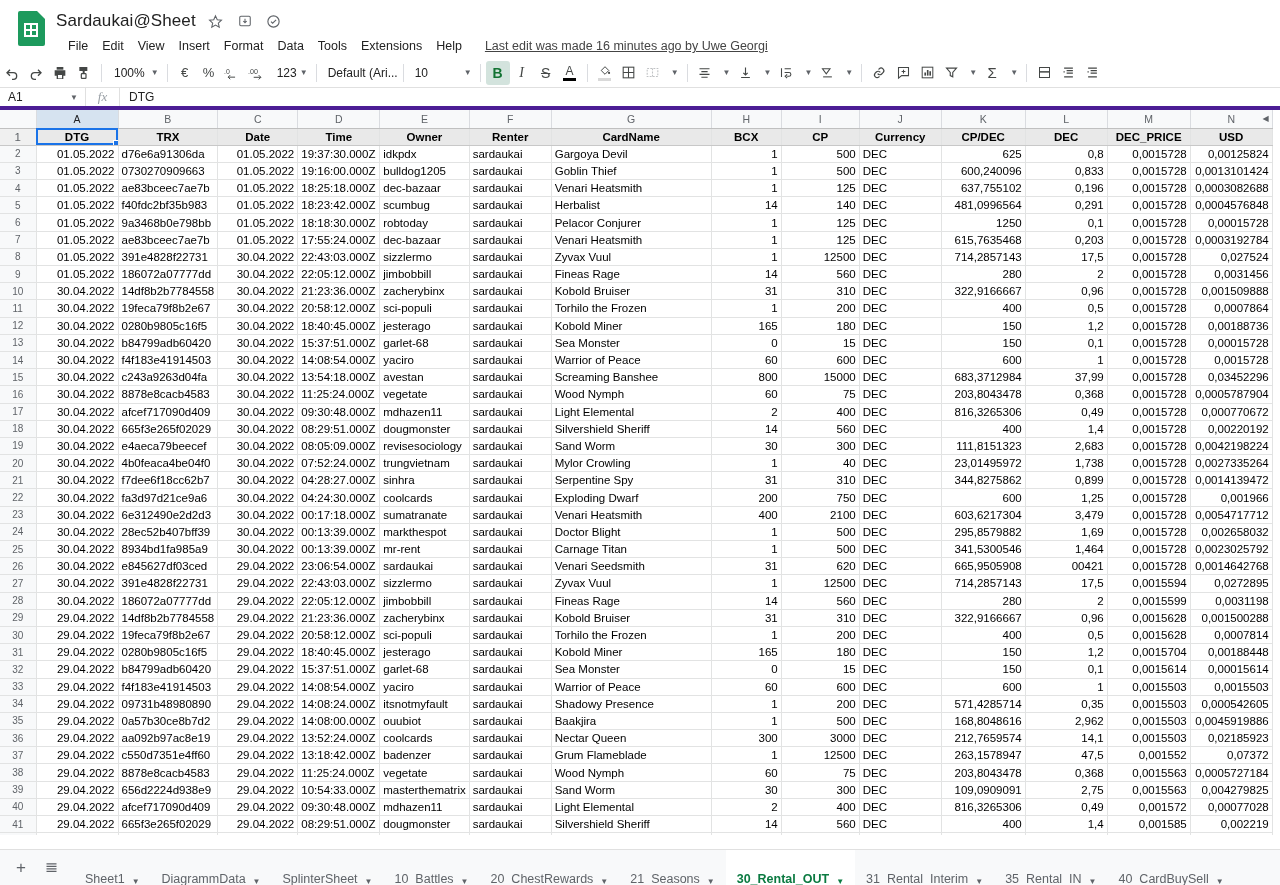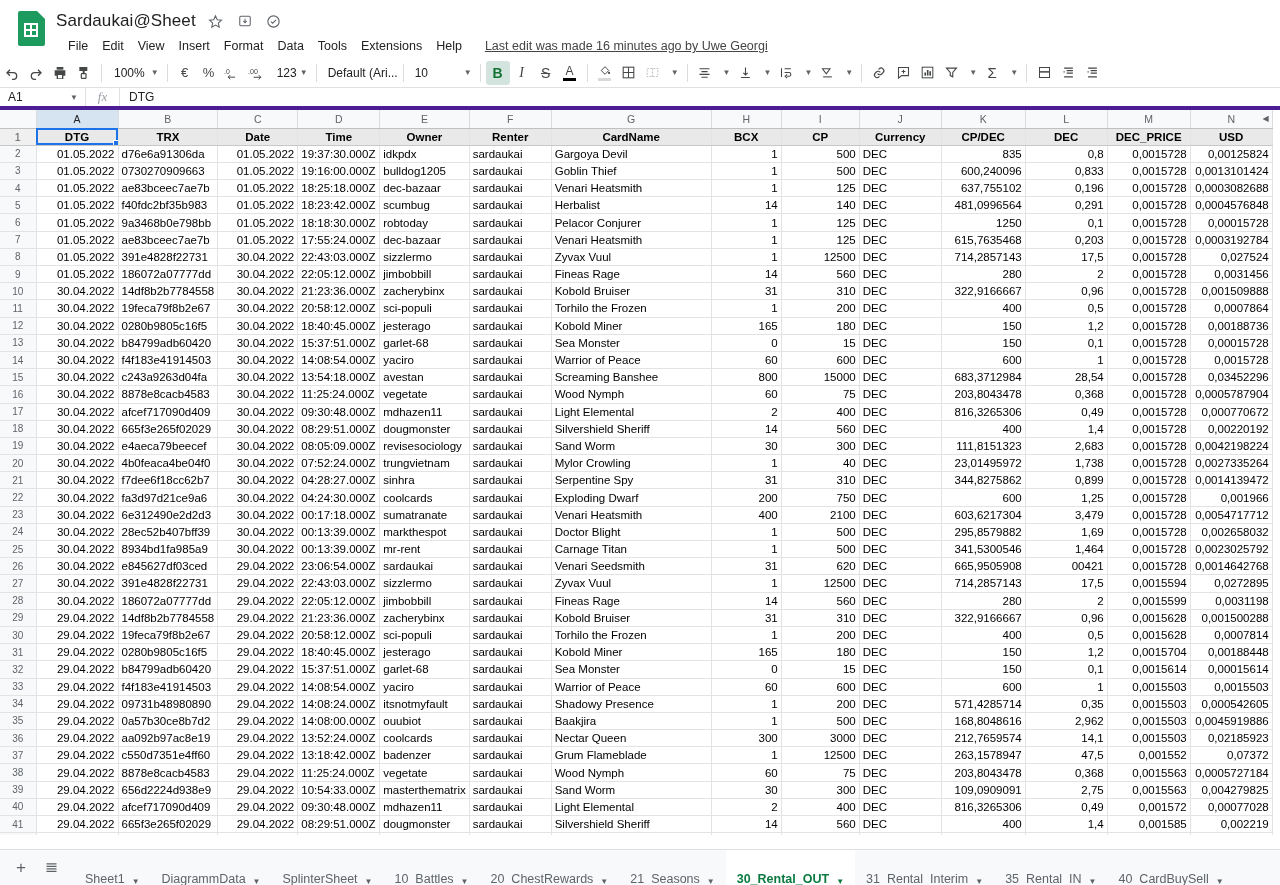--- a/index.html
+++ b/index.html
@@ -568,21 +568,21 @@
           <td class="num">01.05.2022</td>
           <td class="txt">d76e6a91306da</td>
           <td class="num">01.05.2022</td>
           <td class="txt">19:37:30.000Z</td>
           <td class="txt">idkpdx</td>
           <td class="txt">sardaukai</td>
           <td class="txt">Gargoya Devil</td>
           <td class="num">1</td>
           <td class="num">500</td>
           <td class="txt">DEC</td>
-          <td class="num">835</td>
+          <td class="num">625</td>
           <td class="num">0,8</td>
           <td class="num">0,0015728</td>
           <td class="num">0,00125824</td>
         </tr>
         <tr>
           <td class="rownum">3</td>
           <td class="num">01.05.2022</td>
           <td class="txt">0730270909663</td>
           <td class="num">01.05.2022</td>
           <td class="txt">19:16:00.000Z</td>
@@ -790,21 +790,21 @@
           <td class="txt">c243a9263d04fa</td>
           <td class="num">30.04.2022</td>
           <td class="txt">13:54:18.000Z</td>
           <td class="txt">avestan</td>
           <td class="txt">sardaukai</td>
           <td class="txt">Screaming Banshee</td>
           <td class="num">800</td>
           <td class="num">15000</td>
           <td class="txt">DEC</td>
           <td class="num">683,3712984</td>
-          <td class="num">28,54</td>
+          <td class="num">37,99</td>
           <td class="num">0,0015728</td>
           <td class="num">0,03452296</td>
         </tr>
         <tr>
           <td class="rownum">16</td>
           <td class="num">30.04.2022</td>
           <td class="txt">8878e8cacb4583</td>
           <td class="num">30.04.2022</td>
           <td class="txt">11:25:24.000Z</td>
           <td class="txt">vegetate</td>

